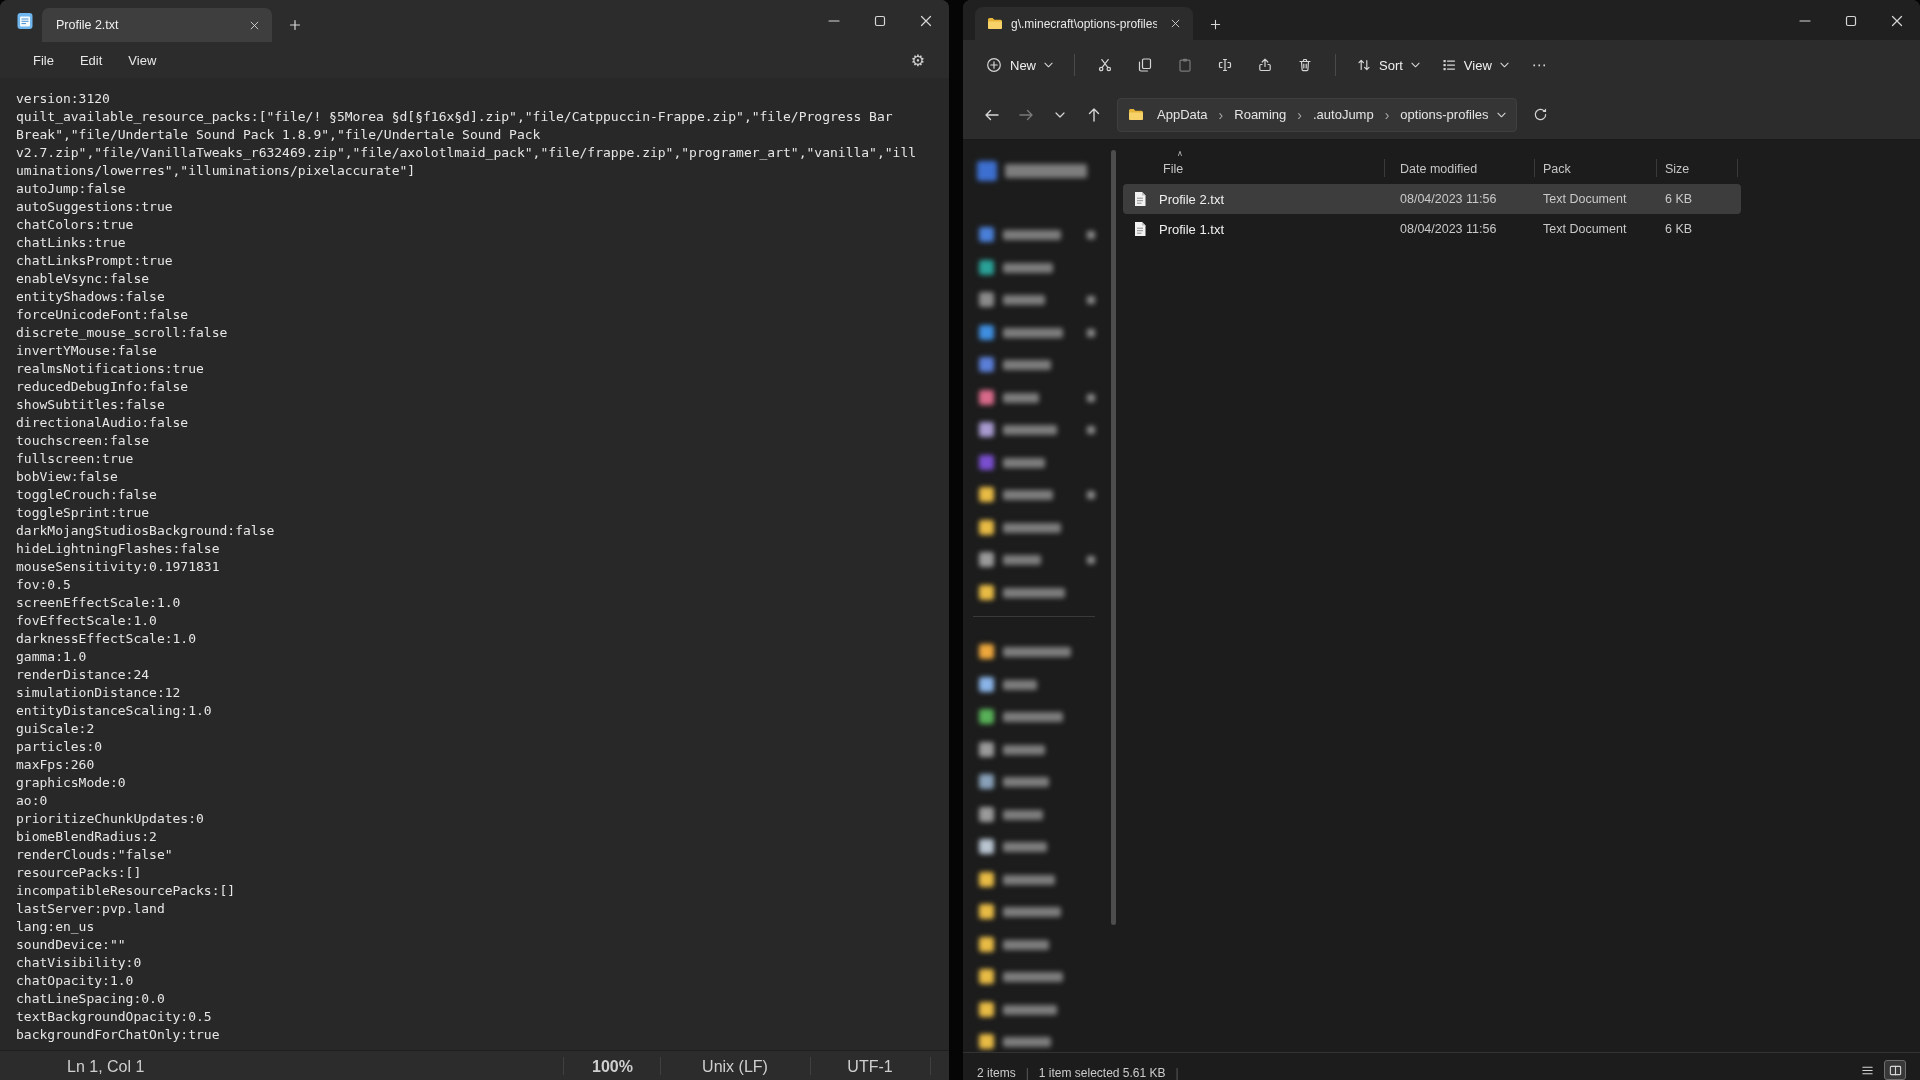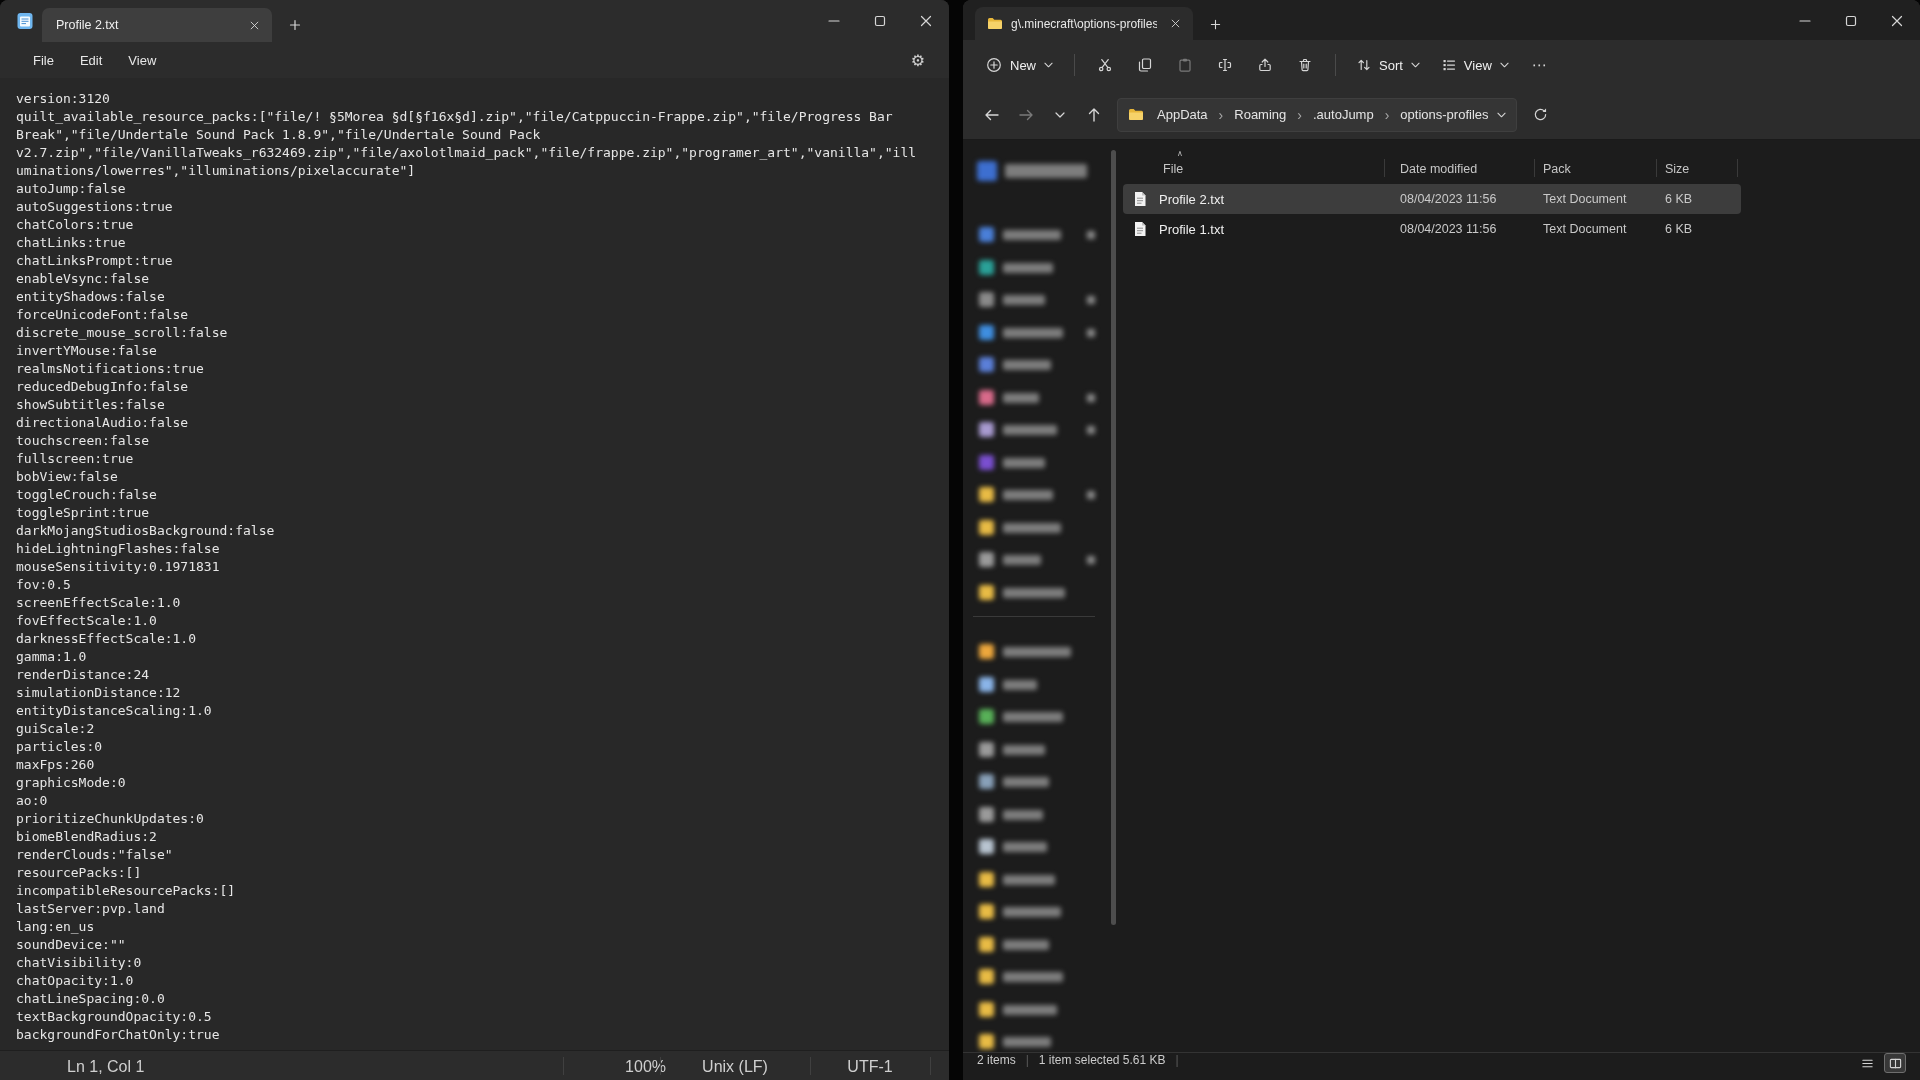--- a/index.html
+++ b/index.html
@@ -32,21 +32,21 @@
 
   .np-editor { position:absolute; top:78px; bottom:30px; left:0; right:0; background:#282828;
                padding:12px 0 0 16px; overflow:hidden; }
   .np-editor pre { font-family:"DejaVu Sans Mono", monospace; font-size:13px; line-height:18px;
                    color:#e6e6e6; white-space:pre; }
 
   .np-statusbar { position:absolute; bottom:0; left:0; right:0; height:30px; background:#2c2c2c;
                   border-top:1px solid #1f1f1f; font-size:16px; color:#cfcfcf; }
   .np-statusbar span { position:absolute; top:7px; }
   .sb-ln { left:67px; }
-  .sb-zoom { left:569px; width:97px; text-align:right; }
+  .sb-zoom { left:592px; width:97px; text-align:left;font-weight:bold; }
   .sb-eol { left:660px; width:150px; text-align:center; }
   .sb-enc { left:810px; width:120px; text-align:center; }
   .np-vsep { position:absolute; top:6px; width:1px; height:18px; background:#404040; }
 
   
   #explorer { left:963px; width:957px; background:#2c2c2c; }
   .ex-tabbar { height:40px; background:#202020; display:flex; align-items:flex-end; border-radius:8px 8px 0 0; }
   .ex-tab { margin-left:12px; width:218px; height:33px; background:#2c2c2c; border-radius:8px 8px 0 0;
             display:flex; align-items:center; padding:0 8px 0 12px; gap:8px; }
   .ex-tab-title { flex:1; font-size:12px; color:#e8e8e8; white-space:nowrap; overflow:hidden; }
@@ -99,21 +99,21 @@
 
   .ex-rows { position:absolute; left:160px; top:44px; width:618px; }
   .file-row { position:relative; height:30px; border-radius:4px; }
   .file-row.selected { background:#3d3d3d; }
   .file-row span { position:absolute; top:8px; font-size:12.5px; color:#c9c9c9; white-space:nowrap; }
   .file-row .doc-icon { left:10px; top:7px; }
   .file-row .f-name { left:36px; top:7.5px; font-size:13px; color:#f0f0f0; }
   .file-row .f-date { left:277px; } .file-row .f-type { left:420px; } .file-row .f-size { left:542px; }
 
   .ex-statusbar { position:absolute; bottom:0; left:0; right:0; height:28px; background:#1c1c1c;
-                  border-top:1px solid #333; display:flex; align-items:flex-start; padding:0 14px;
+                  border-top:1px solid #333; display:flex; align-items:flex-end; padding:0 14px;
                   font-size:12px; color:#cbcbcb; }
   .sbar-sep { color:#5a5a5a; margin:0 10px; }
   .view-toggles { margin-left:auto; display:flex; gap:6px; }
   .vt { width:22px; height:20px; display:flex; align-items:center; justify-content:center; border-radius:3px; }
   .vt.active { border:1px solid #6e6e6e; background:#383838; }
 </style>
 </head>
 <body>
 
 <div id="notepad" class="window">

